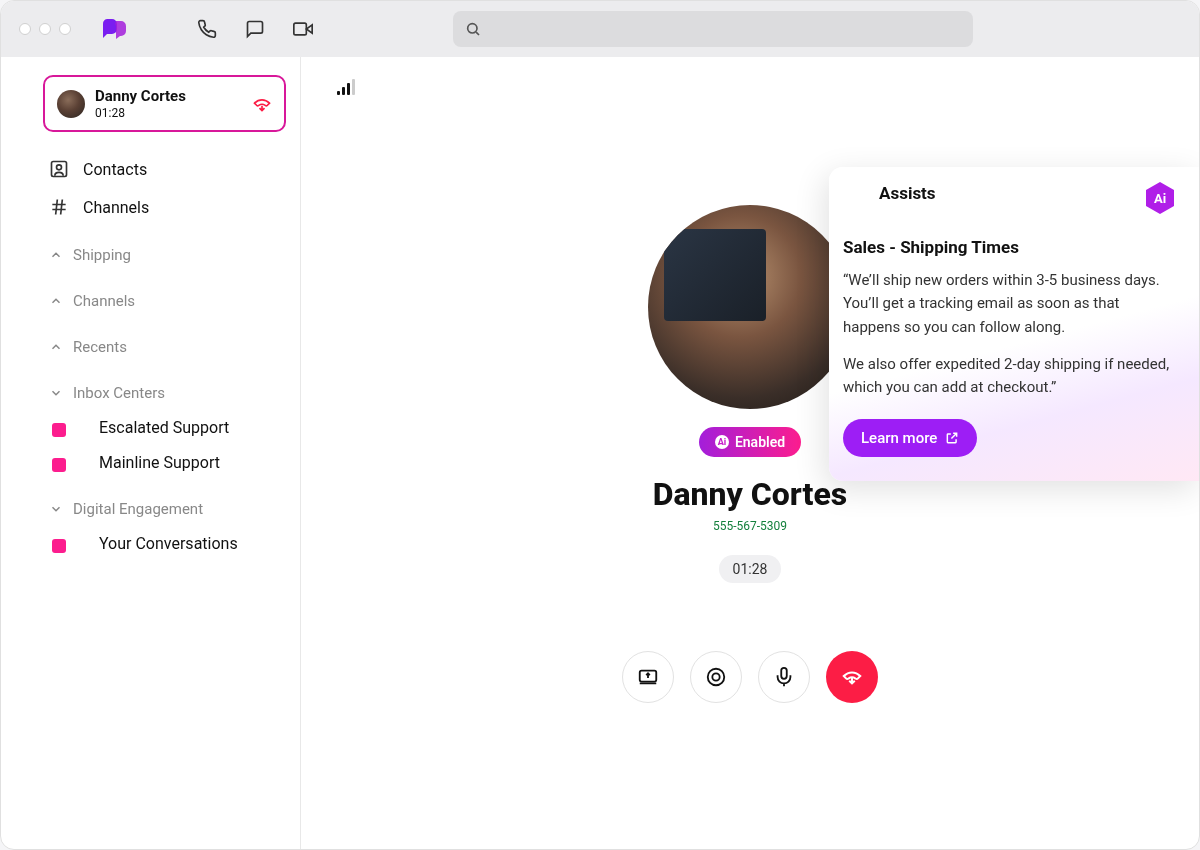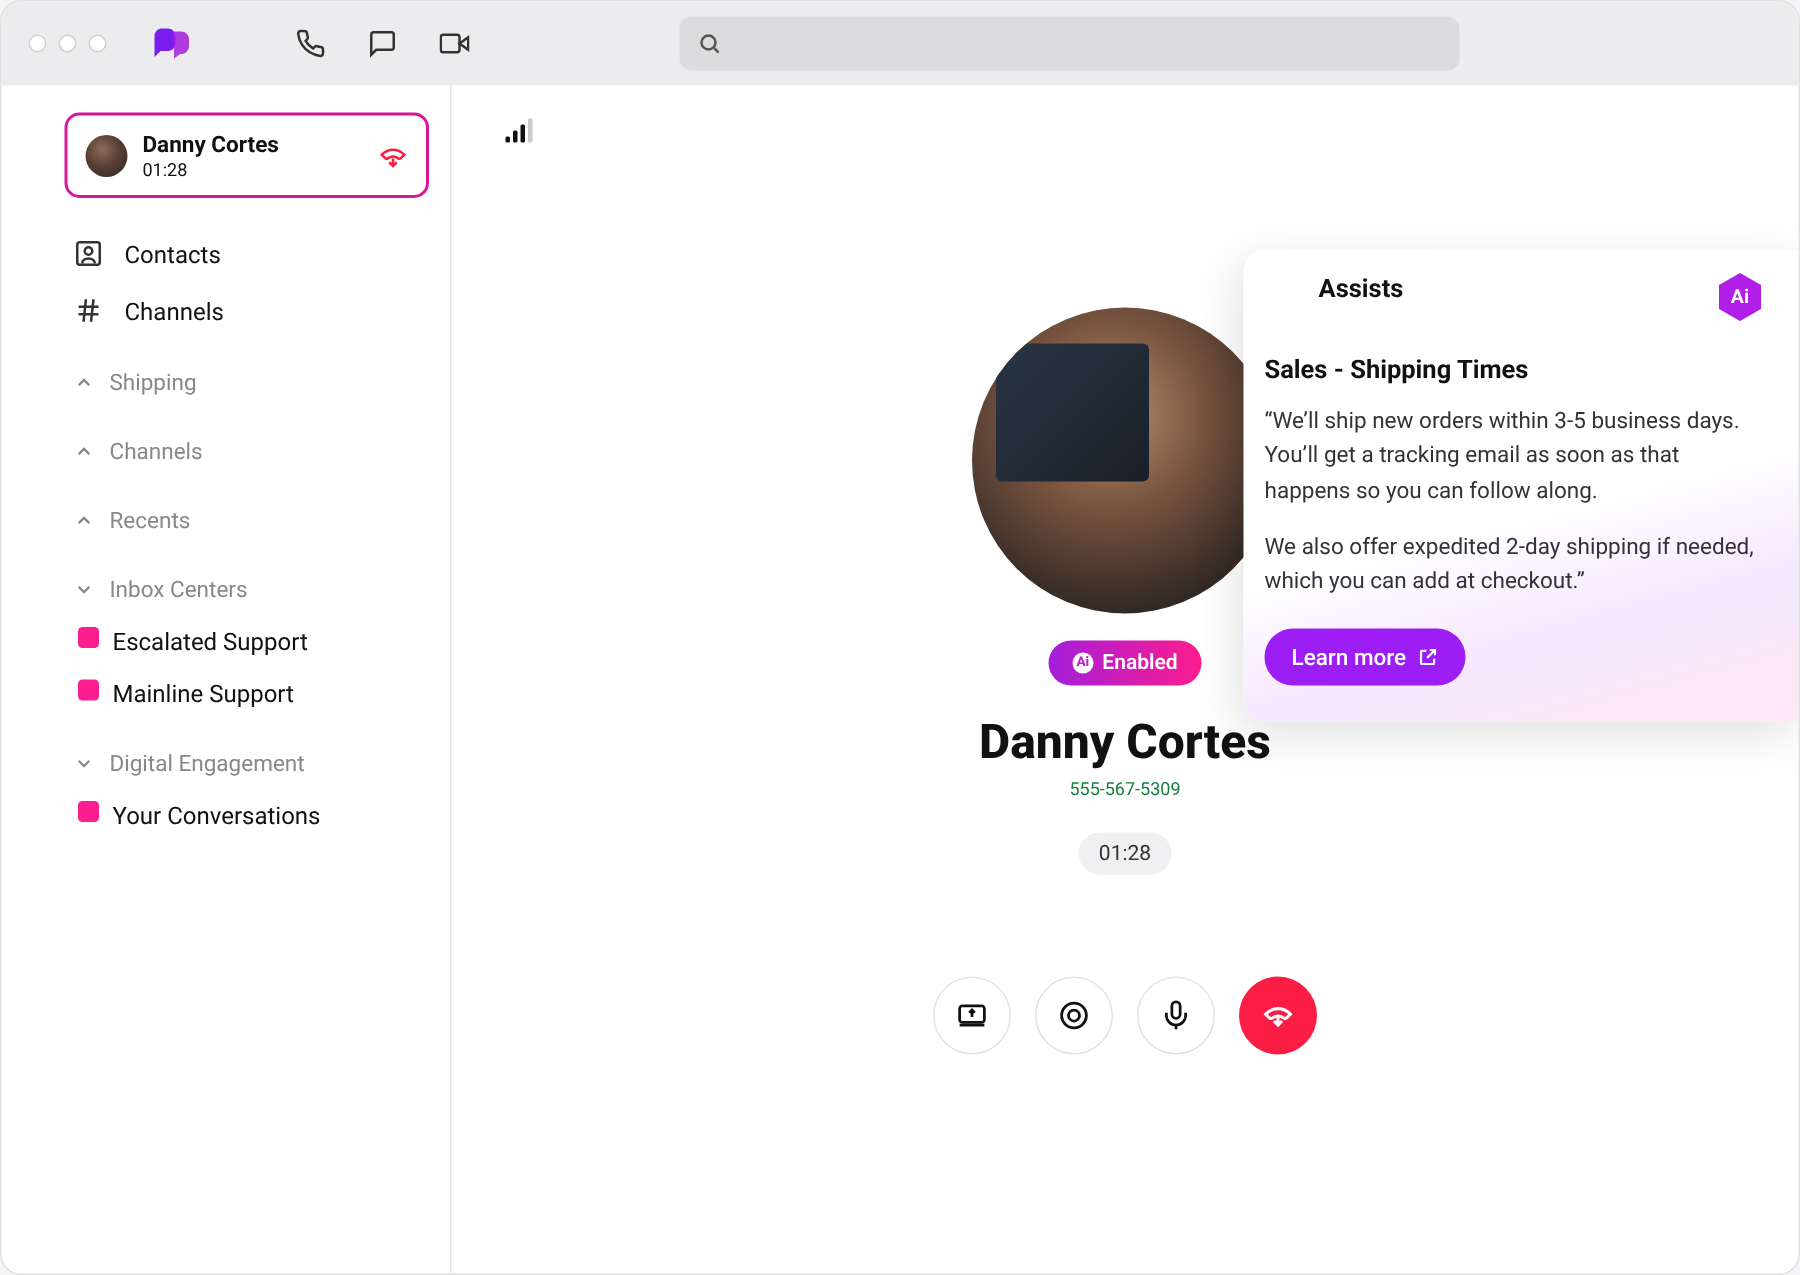--- a/index.html
+++ b/index.html
@@ -57,21 +57,21 @@
   }
   .nav-item svg { width: 20px; height: 20px; color: #333; flex-shrink: 0; }
   
   .section {
     display: flex; align-items: center; gap: 10px; padding: 12px 6px 8px;
     font-size: 15px; color: #888; cursor: pointer; margin-top: 8px;
   }
   .section svg { width: 14px; height: 14px; }
   
   .sub-item {
-    display: flex; align-items: flex-start; gap: 6px; padding: 8px 6px 8px 6px;
+    display: flex; align-items: flex-end; gap: 30px; padding: 8px 6px 8px 6px;
     font-size: 16px; color: #111; cursor: pointer;
   }
   .square { width: 14px; height: 14px; background: #fc1d8e; border-radius: 3px; margin: 0 3px; flex-shrink: 0; }
   
   .main { flex: 1; position: relative; padding: 28px 40px; }
   
   .signal { position: absolute; top: 22px; left: 36px; display: flex; align-items: flex-end; gap: 2px; }
   .signal span { width: 3px; background: #111; border-radius: 1px; }
   .signal span:nth-child(1){height:4px} .signal span:nth-child(2){height:8px}
   .signal span:nth-child(3){height:12px} .signal span:nth-child(4){height:16px; background:#ccc;}

